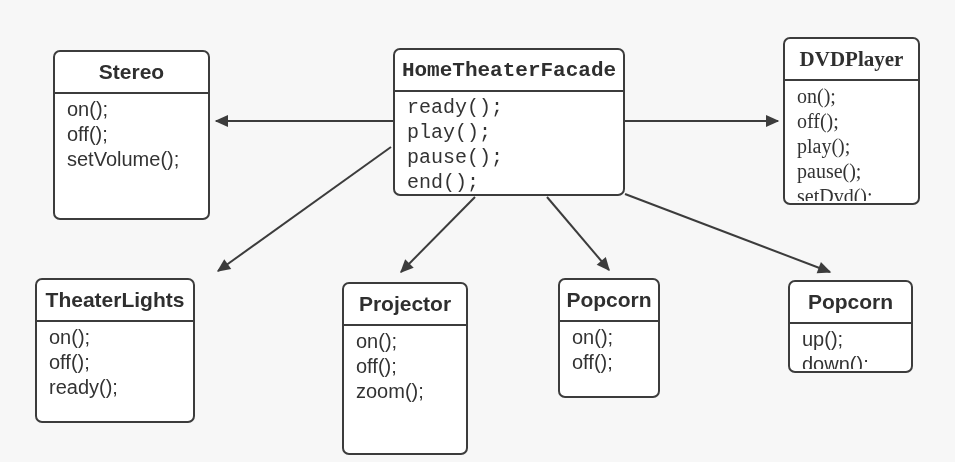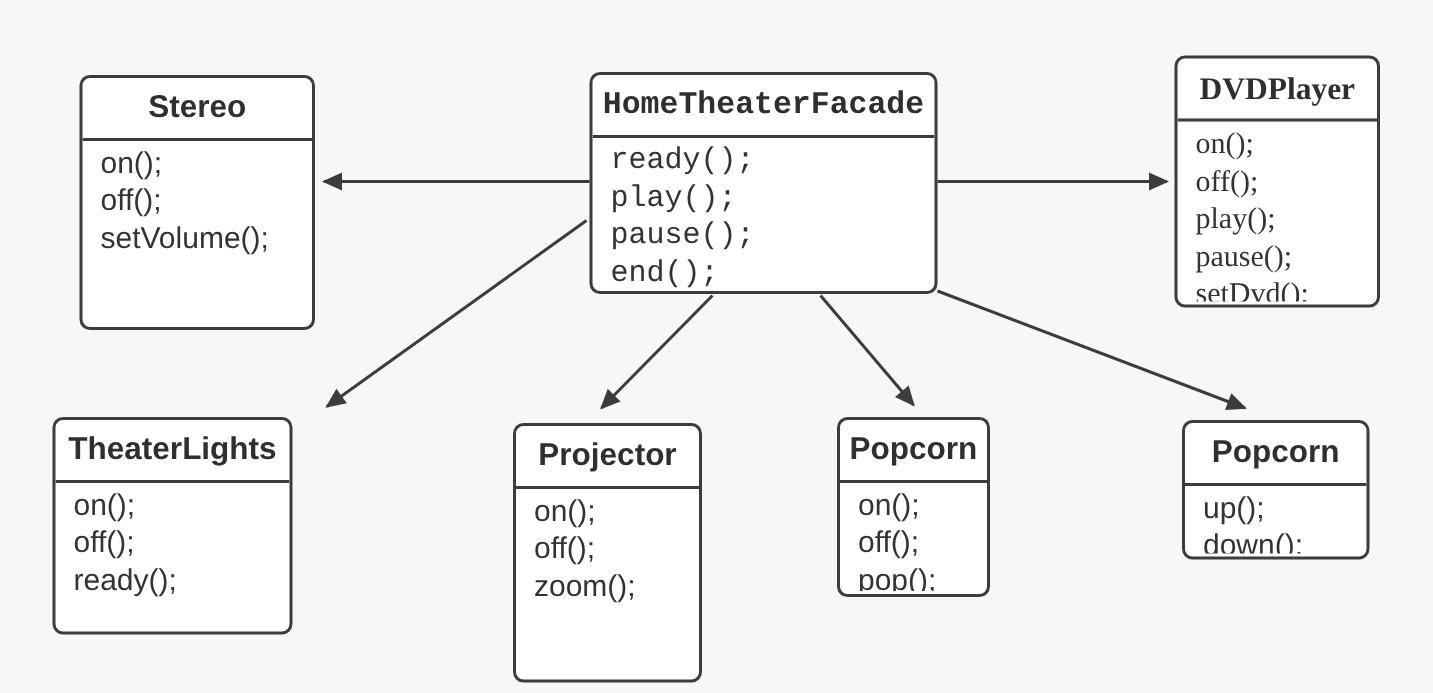--- a/index.html
+++ b/index.html
@@ -106,21 +106,20 @@
       <div class="method">off();</div>
       <div class="method">zoom();</div>
     </div>
   </div>
 
   <div class="class-box" style="left:558px; top:278px; width:102px; height:120px;">
     <div class="class-title">Popcorn</div>
     <div class="class-body">
       <div class="method">on();</div>
       <div class="method">off();</div>
-      <div class="method">pop();</div>
     </div>
   </div>
 
   <div class="class-box" style="left:788px; top:280px; width:125px; height:93px;">
     <div class="class-title">Popcorn</div>
     <div class="class-body">
       <div class="method">up();</div>
       <div class="method">down();</div>
     </div>
   </div>

